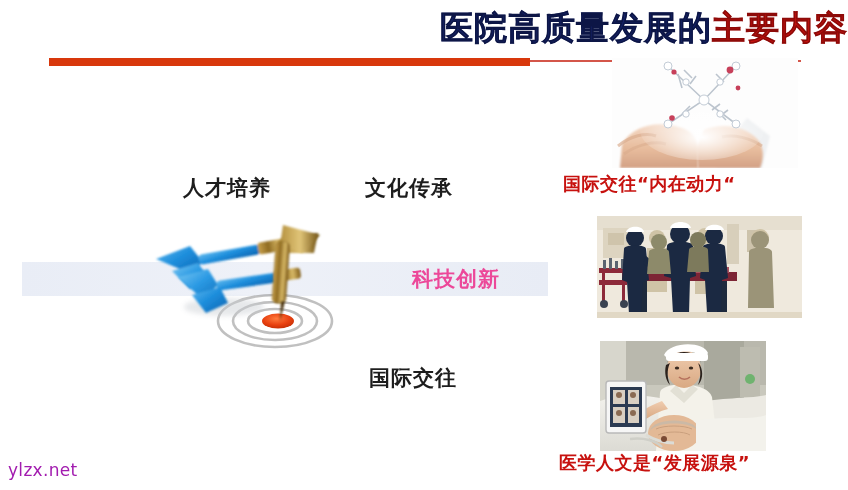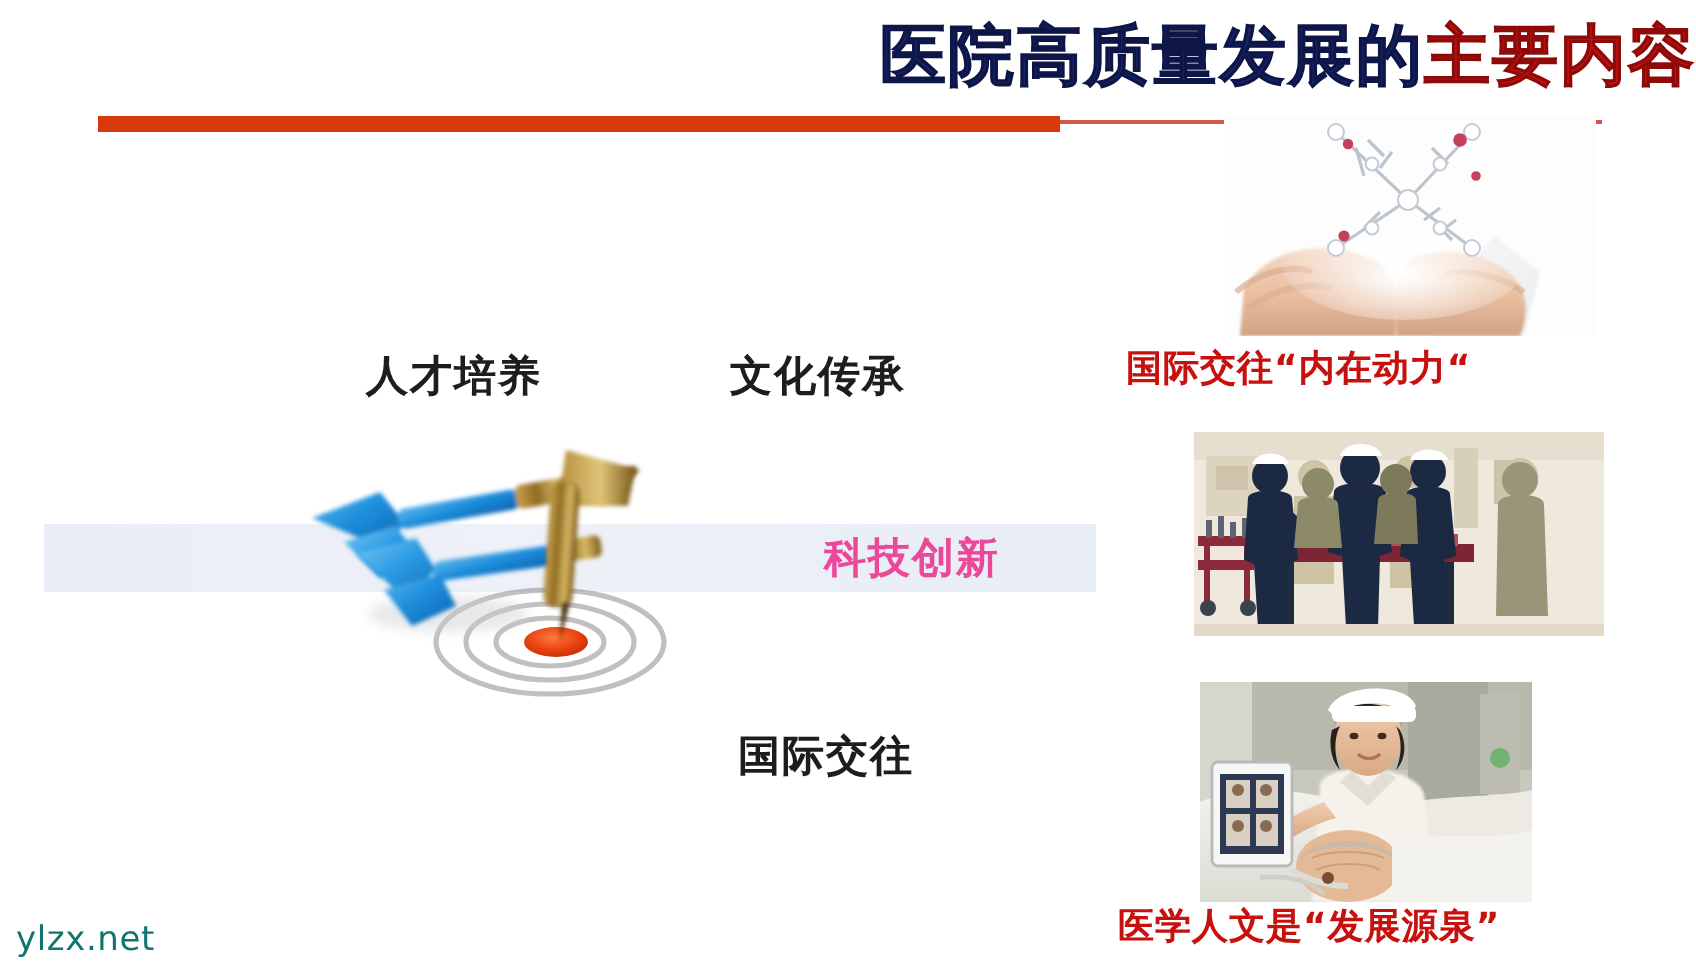--- a/index.html
+++ b/index.html
@@ -113,21 +113,21 @@
   .cap2 { left: 566px; top: 308px; }
   .cap3 { left: 559px; top: 451px; text-align: right; }
 
   
   .watermark {
     position: absolute;
     left: 8px;
     top: 460px;
     font-size: 17px;
     font-weight: normal;
-    color: #0f766e;
+    color: #a21caf;
     letter-spacing: 0.3px;
   }
 </style>
 </head>
 <body>
 
 <div id="slide">
 
   <div class="title">
     <span class="dark">医院高质量发展的</span><span class="red">主要内容</span>

